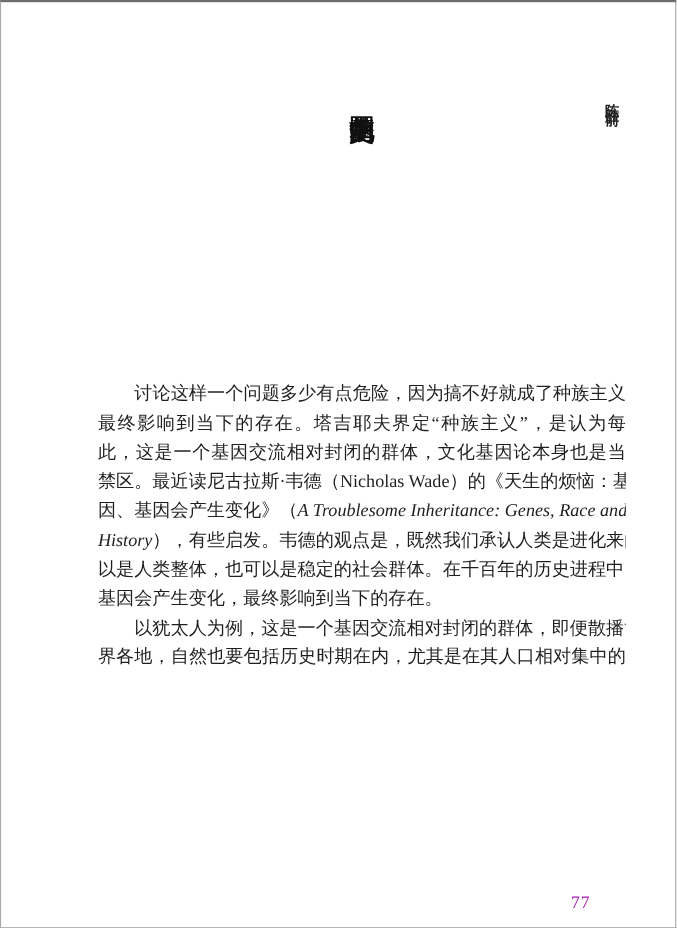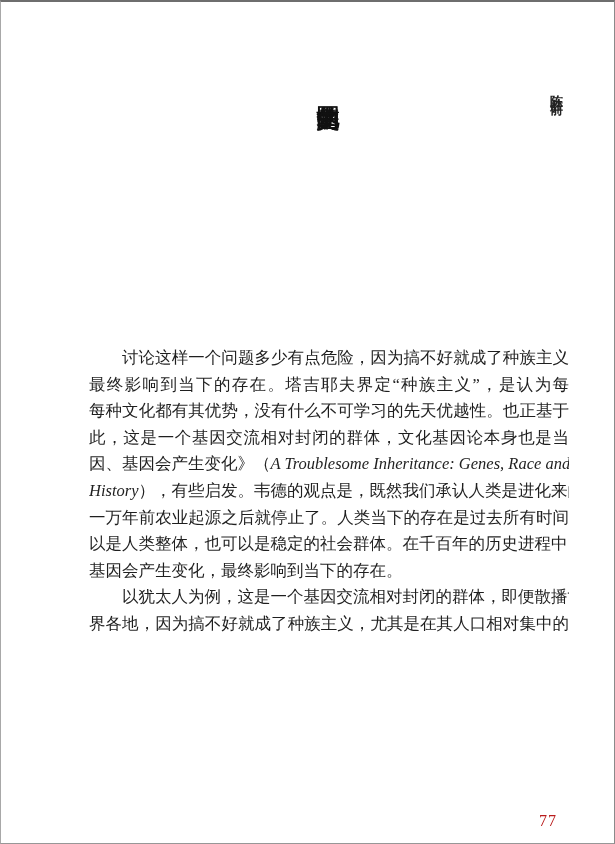--- a/index.html
+++ b/index.html
@@ -65,40 +65,39 @@
   .line.no-just {
     text-align: left;
     text-align-last: left;
   }
   .em {
     font-style: italic;
     font-family: "Liberation Serif", "DejaVu Serif", serif;
   }
   .page-number {
     position: absolute;
-    left: 538px;
+    left: 518px;
     top: 810px;
     font-size: 16px;
-    color: #b91c1c;
+    color: #a21caf;
     letter-spacing: 1px;
   }
 </style>
 </head>
 <body>
 
 <div class="page">
   <div class="author-name">陈胜前</div>
   <div class="article-title">史前中国的文化基因</div>
   <div class="body-text">
       <div class="line indent"><span>讨论这样一个问题多少有点危险，因为搞不好就成了种族主义</span></div>
       <div class="line"><span>最终影响到当下的存在。塔吉耶夫界定“种族主义”，是认为每</span></div>
-      <div class="line"><span>每种文化都有其优势，没有什么不可学习的先天优越性。也正基于</span></div>
       <div class="line"><span>此，这是一个基因交流相对封闭的群体，文化基因论本身也是当</span></div>
+      <div class="line"><span>禁区。最近读尼古拉斯·韦德（Nicholas Wade）的《天生的烦恼：基</span></div>
       <div class="line"><span>因、基因会产生变化》（</span><span class="em">A Troublesome Inheritance: Genes, Race and Human</span></div>
       <div class="line"><span class="em">History</span><span>），有些启发。韦德的观点是，既然我们承认人类是进化来的，</span></div>
-      <div class="line"><span>一万年前农业起源之后就停止了。人类当下的存在是过去所有时间</span></div>
       <div class="line"><span>以是人类整体，也可以是稳定的社会群体。在千百年的历史进程中，</span></div>
       <div class="line no-just"><span>基因会产生变化，最终影响到当下的存在。</span></div>
       <div class="line indent"><span>以犹太人为例，这是一个基因交流相对封闭的群体，即便散播世</span></div>
-      <div class="line"><span>界各地，因为搞不好就成了种族主义，尤其是在其人口相对集中的</span></div>
+      <div class="line"><span>界各地，自然也要包括历史时期在内，尤其是在其人口相对集中的</span></div>
     </div>
   <div class="page-number">77</div>
 </div>
 
 </body></html>

